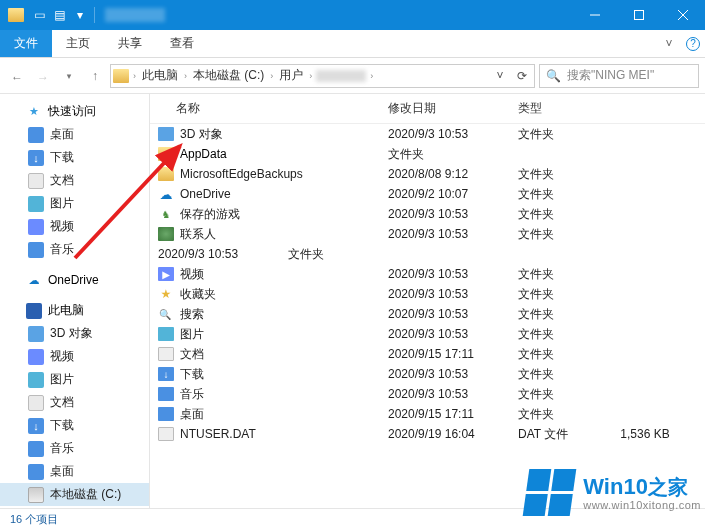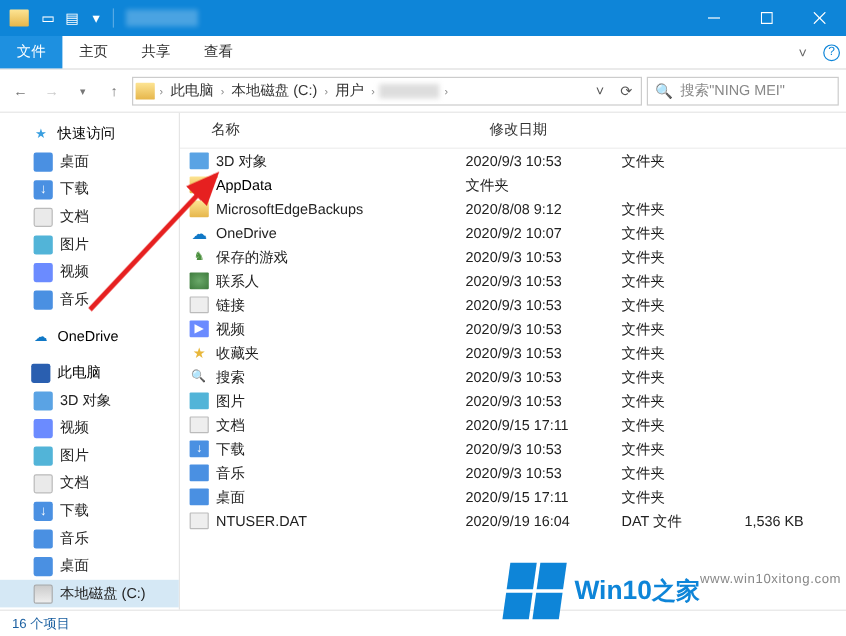--- a/index.html
+++ b/index.html
@@ -48,21 +48,21 @@
 .ico-pic { background: #52b4d8; }
 .ico-music { background: #4a90e2; }
 .ico-cloud { color: #1078c6; font-size: 14px; }
 .ico-pc { background: #2a5fb0; }
 .ico-disk { background: linear-gradient(#ccc,#eee); border:1px solid #aaa; border-radius:1px; }
 .ico-3d { background: #5aa3e4; }
 .ico-video { background: #6b8bff; }
 .sidebar .caret { width: 10px; font-size: 9px; color: #666; }
 
 .filelist { flex: 1; display: flex; flex-direction: column; overflow: hidden; position: relative; }
-.columns { display: flex; border-bottom: 1px solid #eee; font-size: 12px; color: #333; padding: 4px 0; gap: 20px; }
+.columns { display: flex; border-bottom: 1px solid #eee; font-size: 12px; color: #333; padding: 4px 0; }
 .columns .col { padding: 2px 8px; }
 .col-name { width: 230px; }
 .col-date { width: 130px; }
 .col-type { width: 100px; }
 .col-size { width: 90px; text-align: right; padding-right: 20px; }
 
 .rows { flex: 1; overflow-y: auto; }
 .row { display: flex; align-items: center; font-size: 12px; color: #222; height: 20px; }
 .row.highlight .cell-name { color: #000; }
 .row .cell-name { width: 230px; display: flex; align-items: center; gap: 6px; padding-left: 8px; }
@@ -85,21 +85,21 @@
 .ficon.game { color:#4a8f3d; background:none; }
 .ficon.contact { background: radial-gradient(#6aa869,#3d7a3c); }
 
 .statusbar { height: 22px; border-top: 1px solid #e5e5e5; display: flex; align-items: center; padding: 0 10px; color: #1a5fa0; font-size: 11px; text-align: right; }
 
 .arrow-annot { position: absolute; left: 65px; top: 128px; pointer-events: none; }
 
 .watermark { position: absolute; right: 4px; bottom: 14px; display: flex; align-items: center; gap: 10px; pointer-events: none; }
 .watermark .winlogo { display: grid; grid-template-columns: 22px 22px; grid-template-rows: 22px 22px; gap: 3px; transform: skewX(-8deg); }
 .watermark .winlogo div { background: #0e85d8; }
-.watermark .wtext { display: flex; flex-direction: row; color: #0e85d8; }
+.watermark .wtext { display: flex; flex-direction: column; color: #0e85d8; }
 .watermark .wtop { font-size: 22px; font-weight: 700; display: flex; align-items: baseline; }
 .watermark .wtop .zhi { font-size: 20px; }
 .watermark .wbot { font-size: 11px; color: #888; letter-spacing: 0.5px; margin-top:-2px; }
 </style>
 </head>
 <body>
 
 <div class="titlebar">
   <div class="folder-ico"></div>
   <div class="qat-icon">▭</div>
@@ -240,20 +240,21 @@
         <span class="ico ico-disk"></span>
         <span>本地磁盘 (C:)</span>
       </div>
     <div class="item"></div>
   </div>
 
   <div class="filelist">
     <div class="columns">
       <div class="col col-name"><span style="margin-left:18px">名称</span></div>
       <div class="col col-date">修改日期</div>
+      <div class="col col-type">类型</div>
     </div>
     <div class="rows" id="rows">
         <div class="row">
           <div class="cell-name">
             <span class="ficon i3d"></span>
             <span>3D 对象</span>
           </div>
           <div class="cell-date">2020/9/3 10:53</div>
           <div class="cell-type">文件夹</div>
           <div class="cell-size"></div>
@@ -296,24 +297,20 @@
         <div class="row">
           <div class="cell-name">
             <span class="ficon contact"></span>
             <span>联系人</span>
           </div>
           <div class="cell-date">2020/9/3 10:53</div>
           <div class="cell-type">文件夹</div>
           <div class="cell-size"></div>
         </div>
         <div class="row">
-          <div class="cell-name">
-            <span class="ficon link"></span>
-            <span>链接</span>
-          </div>
           <div class="cell-date">2020/9/3 10:53</div>
           <div class="cell-type">文件夹</div>
           <div class="cell-size"></div>
         </div>
         <div class="row">
           <div class="cell-name">
             <span class="ficon video">▶</span>
             <span>视频</span>
           </div>
           <div class="cell-date">2020/9/3 10:53</div>

